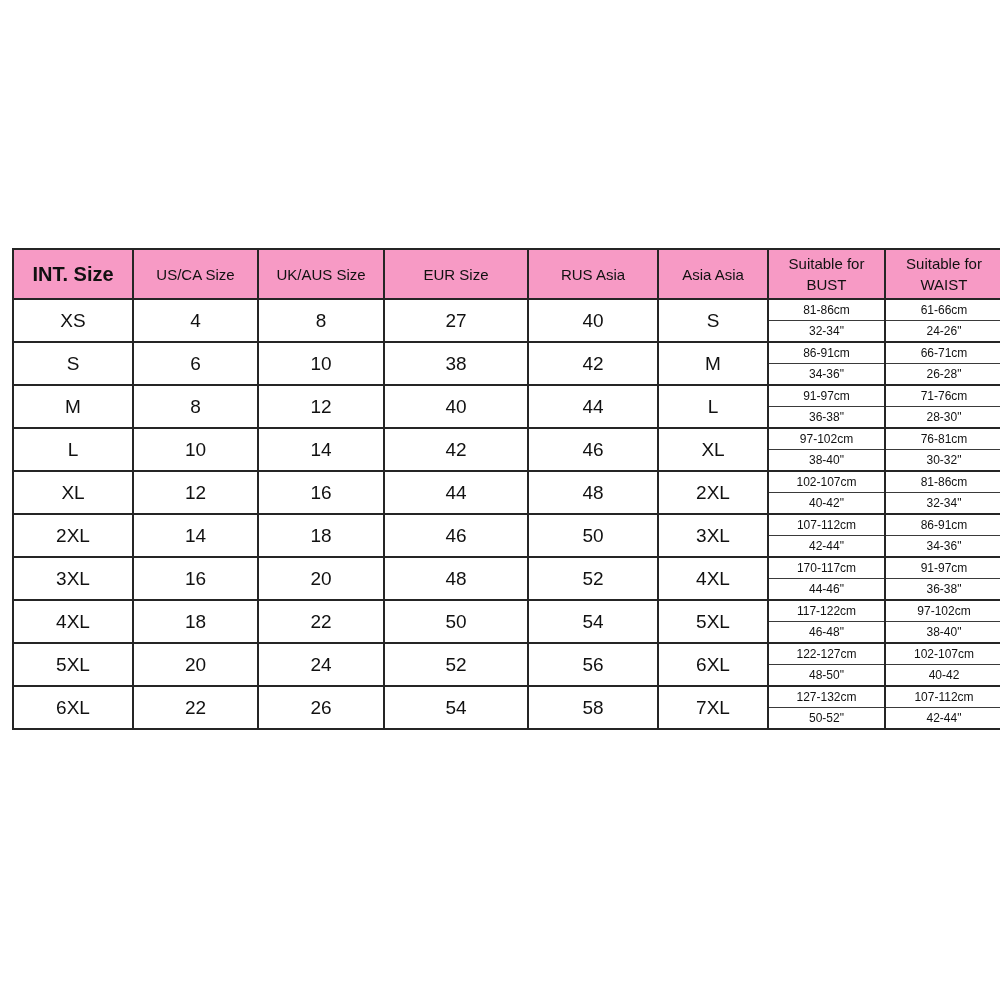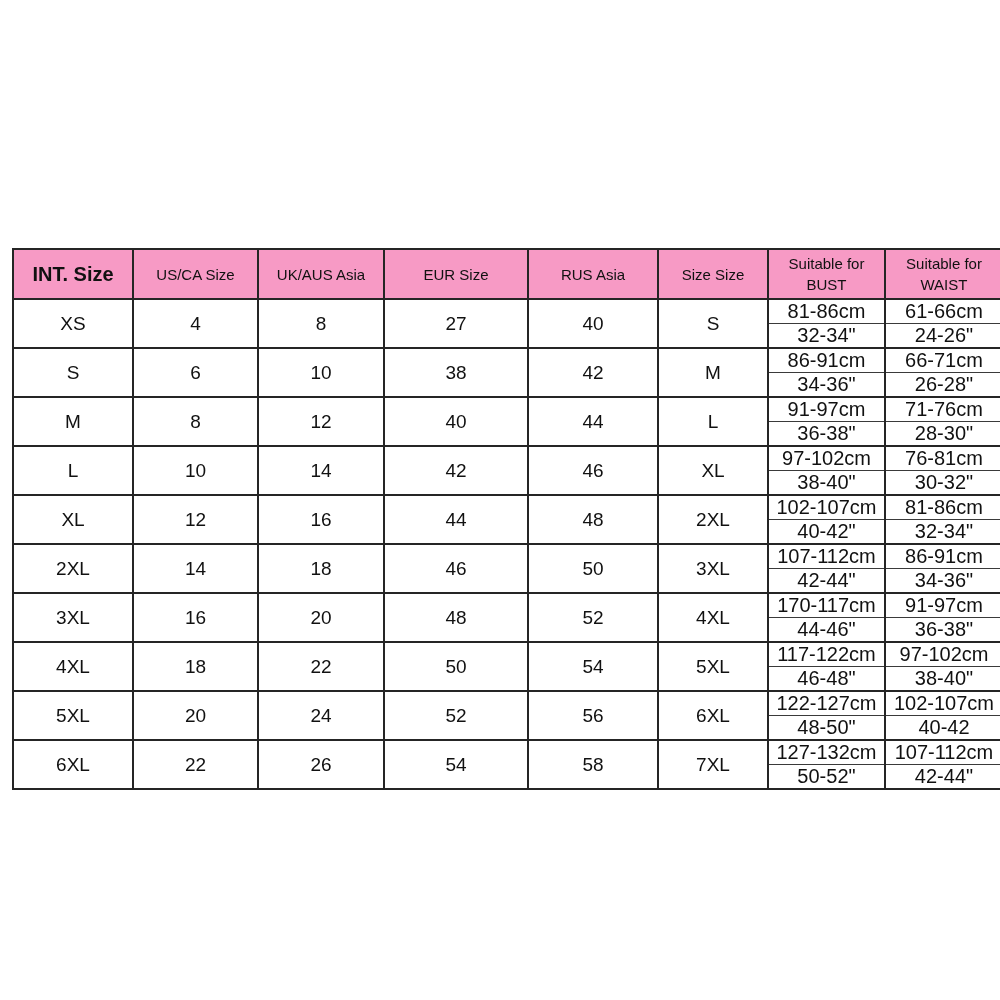--- a/index.html
+++ b/index.html
@@ -15,21 +15,21 @@
     border:2px solid var(--border,#252525);
     text-align:center;vertical-align:middle;padding:0;overflow:hidden;
   }
   .size-chart thead th{
     background:var(--header-bg,#F79AC5);
     height:48px;font-size:15px;font-weight:normal;line-height:21px;
   }
   .size-chart thead th.first{font-weight:bold;font-size:20px;}
   .size-chart td{font-size:19px;height:20px;}
   .size-chart td.size{font-weight:normal;}
-  .size-chart td.sub{font-size:20px;margin-left:16px;}
+  .size-chart td.sub{font-size:12px;margin-left:16px;}
   .size-chart td.cm{border-bottom:1px solid #3a3a3a;}
   .size-chart td.in{border-top:1px solid #3a3a3a;}
   .c1{width:120px}.c2{width:125px}.c3{width:126px}.c4{width:144px}
   .c5{width:130px}.c6{width:110px}.c7{width:117px}.c8{width:118px}
 </style>
 </head>
 <body>
 
 <div class="page">
   <table class="size-chart">
@@ -40,24 +40,24 @@
         <col class="c4">
       <col class="c5">
         <col class="c6">
         <col class="c7">
         <col class="c8">
     </colgroup>
     <thead>
       <tr>
           <th class="first">INT. Size</th>
           <th>US/CA Size</th>
-          <th>UK/AUS Asia</th>
+          <th>UK/AUS Size</th>
           <th>EUR Size</th>
           <th>RUS Asia</th>
-          <th>Size Size</th>
+          <th>Asia Asia</th>
           <th>Suitable for<br>BUST</th>
           <th>Suitable for<br>WAIST</th>
         </tr>
     </thead>
     <tbody>
         <tr>
           <td class="size" rowspan="2">XS</td>
           <td rowspan="2">4</td>
           <td rowspan="2">8</td>
           <td rowspan="2">27</td>

